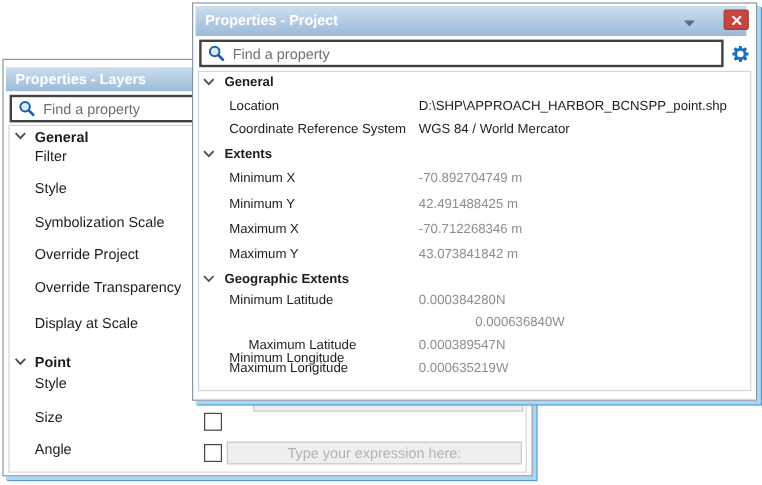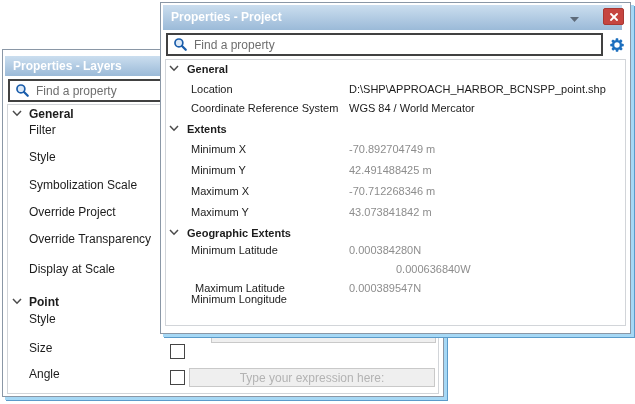--- a/index.html
+++ b/index.html
@@ -218,17 +218,21 @@
       </div>
       <div class="prow" style="top: 239px;">
         <span class="plabel" style="left: 30px;">Minimum Latitude</span>
         <span class="pvalue muted" style="left: 188px;">0.000384280N</span>
       </div>
       <div class="prow" style="top: 258px;">
         <span class="plabel" style="left: 30px; margin-top: 30px;">Minimum Longitude</span>
         <span class="pvalue muted" style="left: 188px; margin-left: 47px;">0.000636840W</span>
       </div>
       <div class="prow" style="top: 277px;">
-        <span class="plabel" style="left: 34px; text-align: center;">Maximum Latitude</span>
+        <span class="plabel" style="left: 46px; text-align: center;">Maximum Latitude</span>
         <span class="pvalue muted" style="left: 188px;">0.000389547N</span>
+      </div>
+      <div class="prow" style="top: 296px;">
+        <span class="plabel" style="left: 30px;">Maximum Longitude</span>
+        <span class="pvalue muted" style="left: 188px;">0.000635219W</span>
       </div>
     </div>
 </div>
 
 </body></html>

